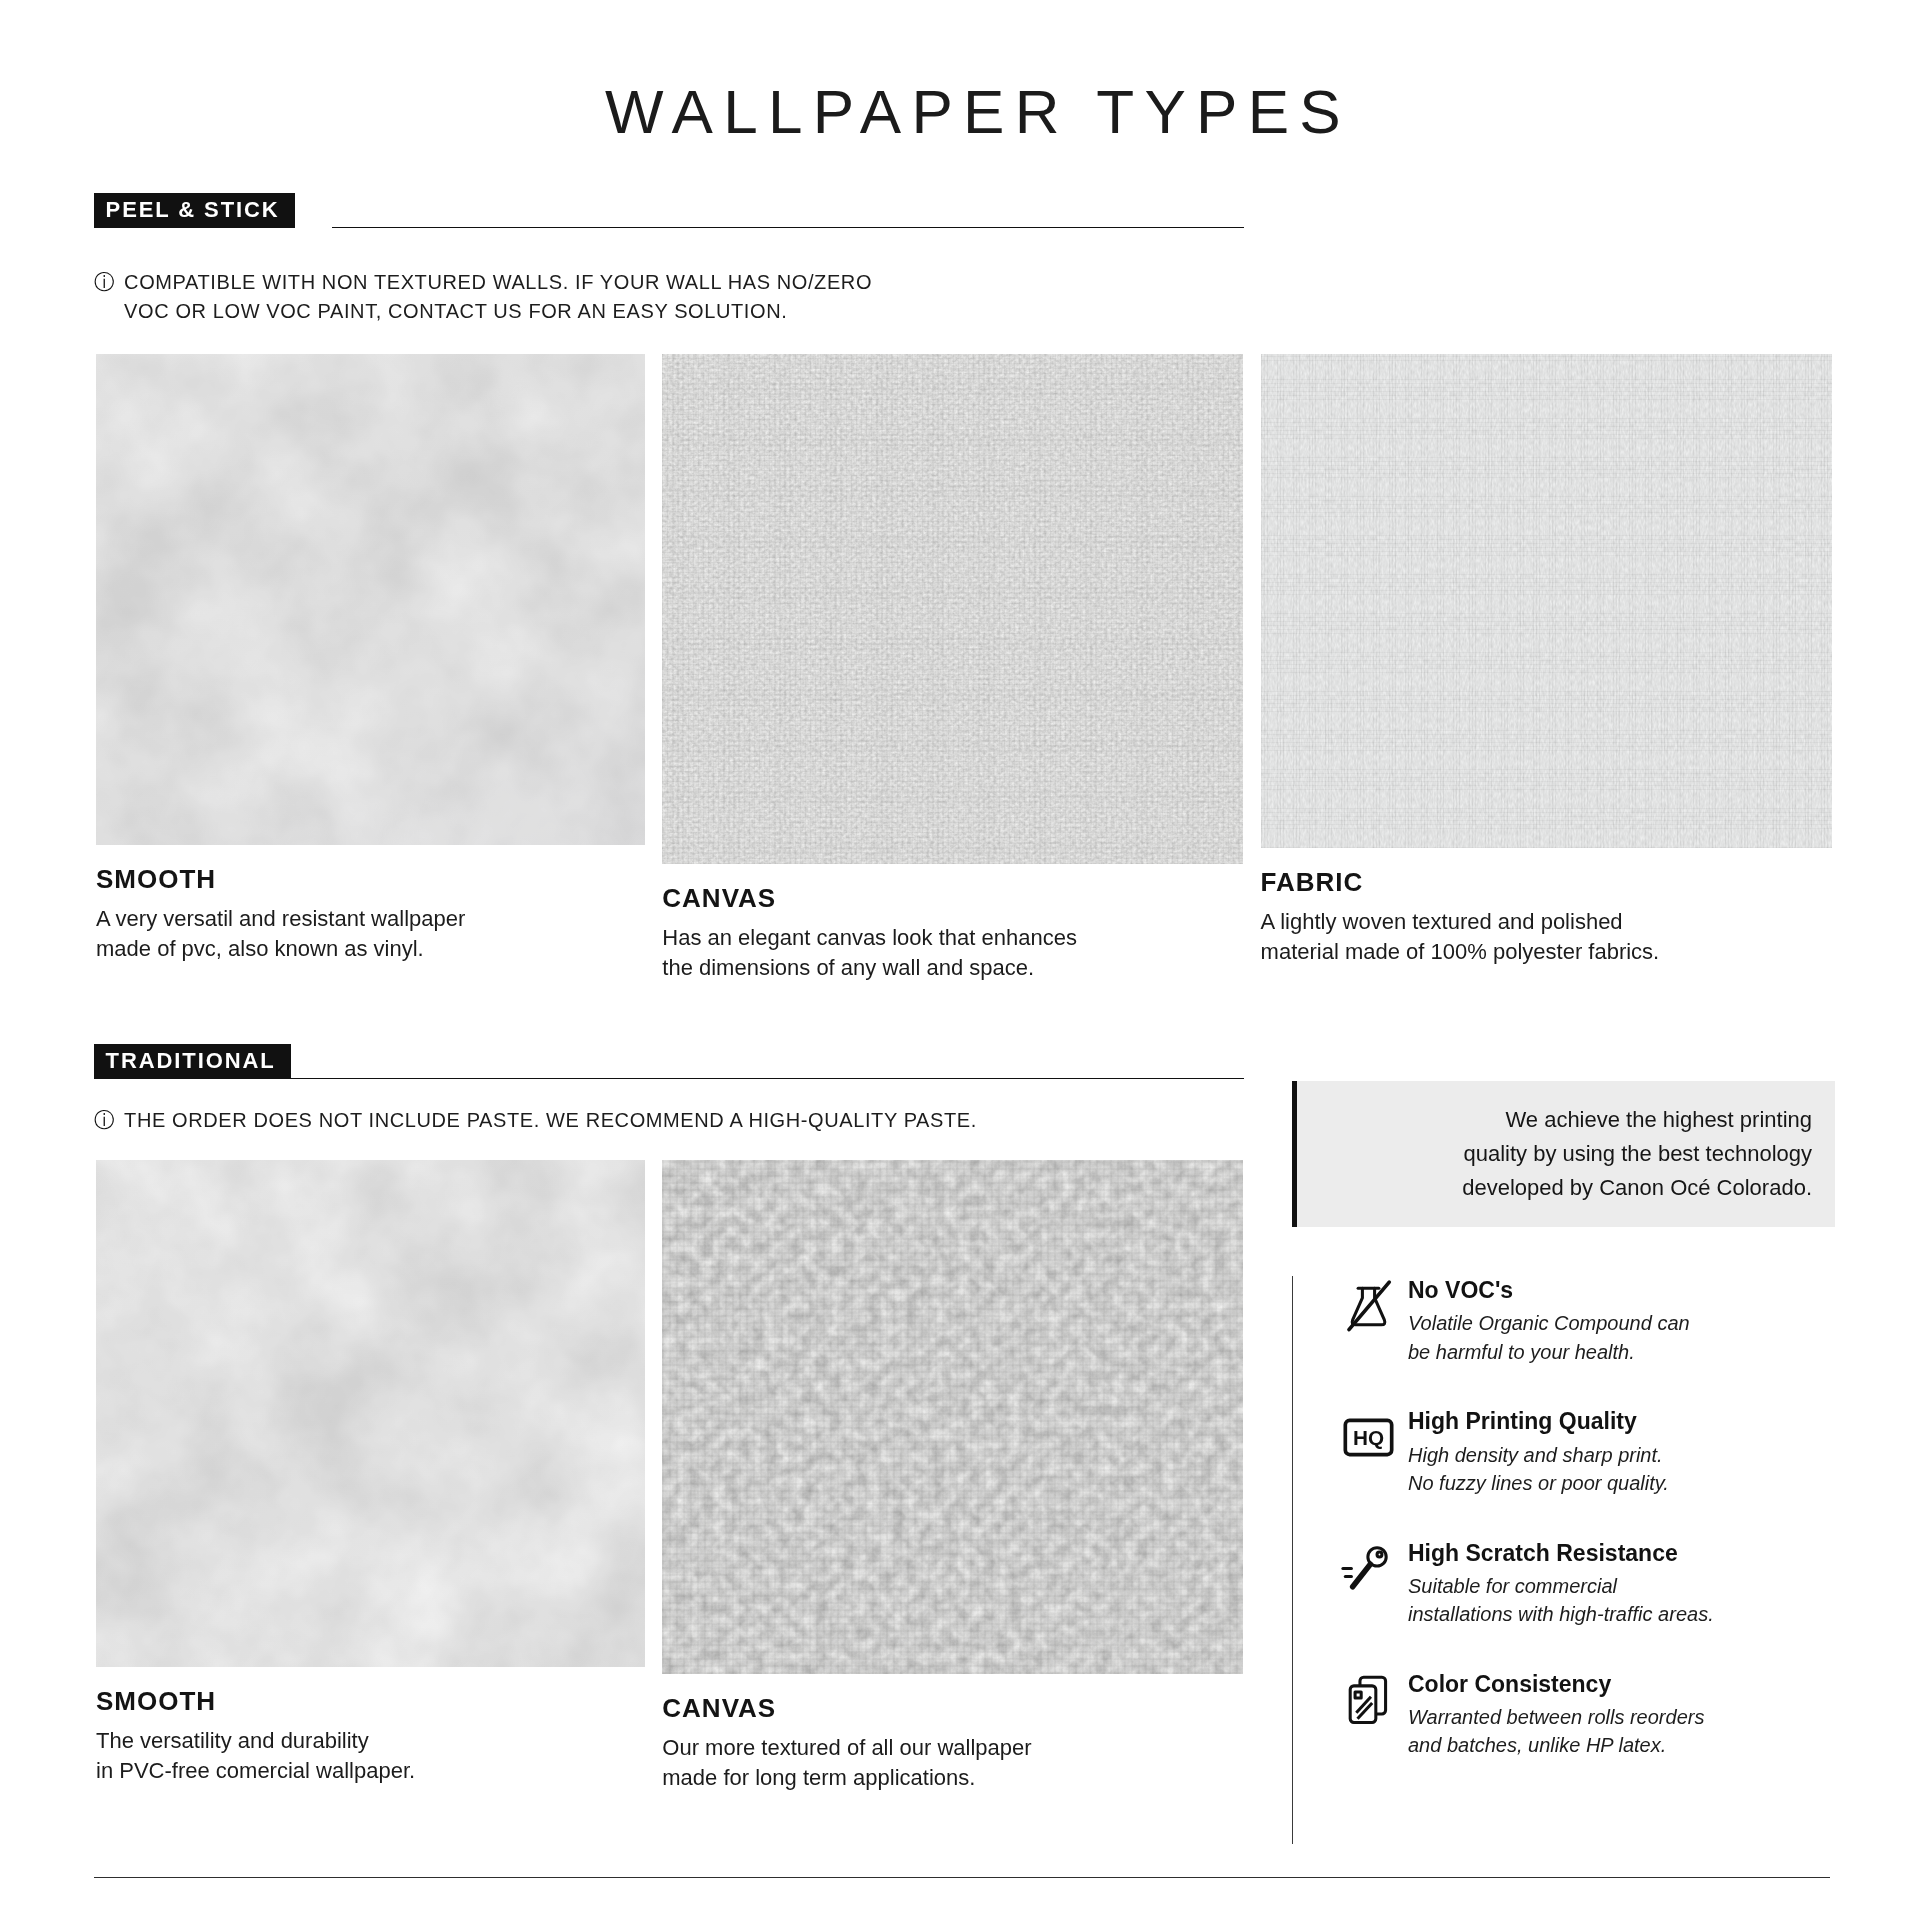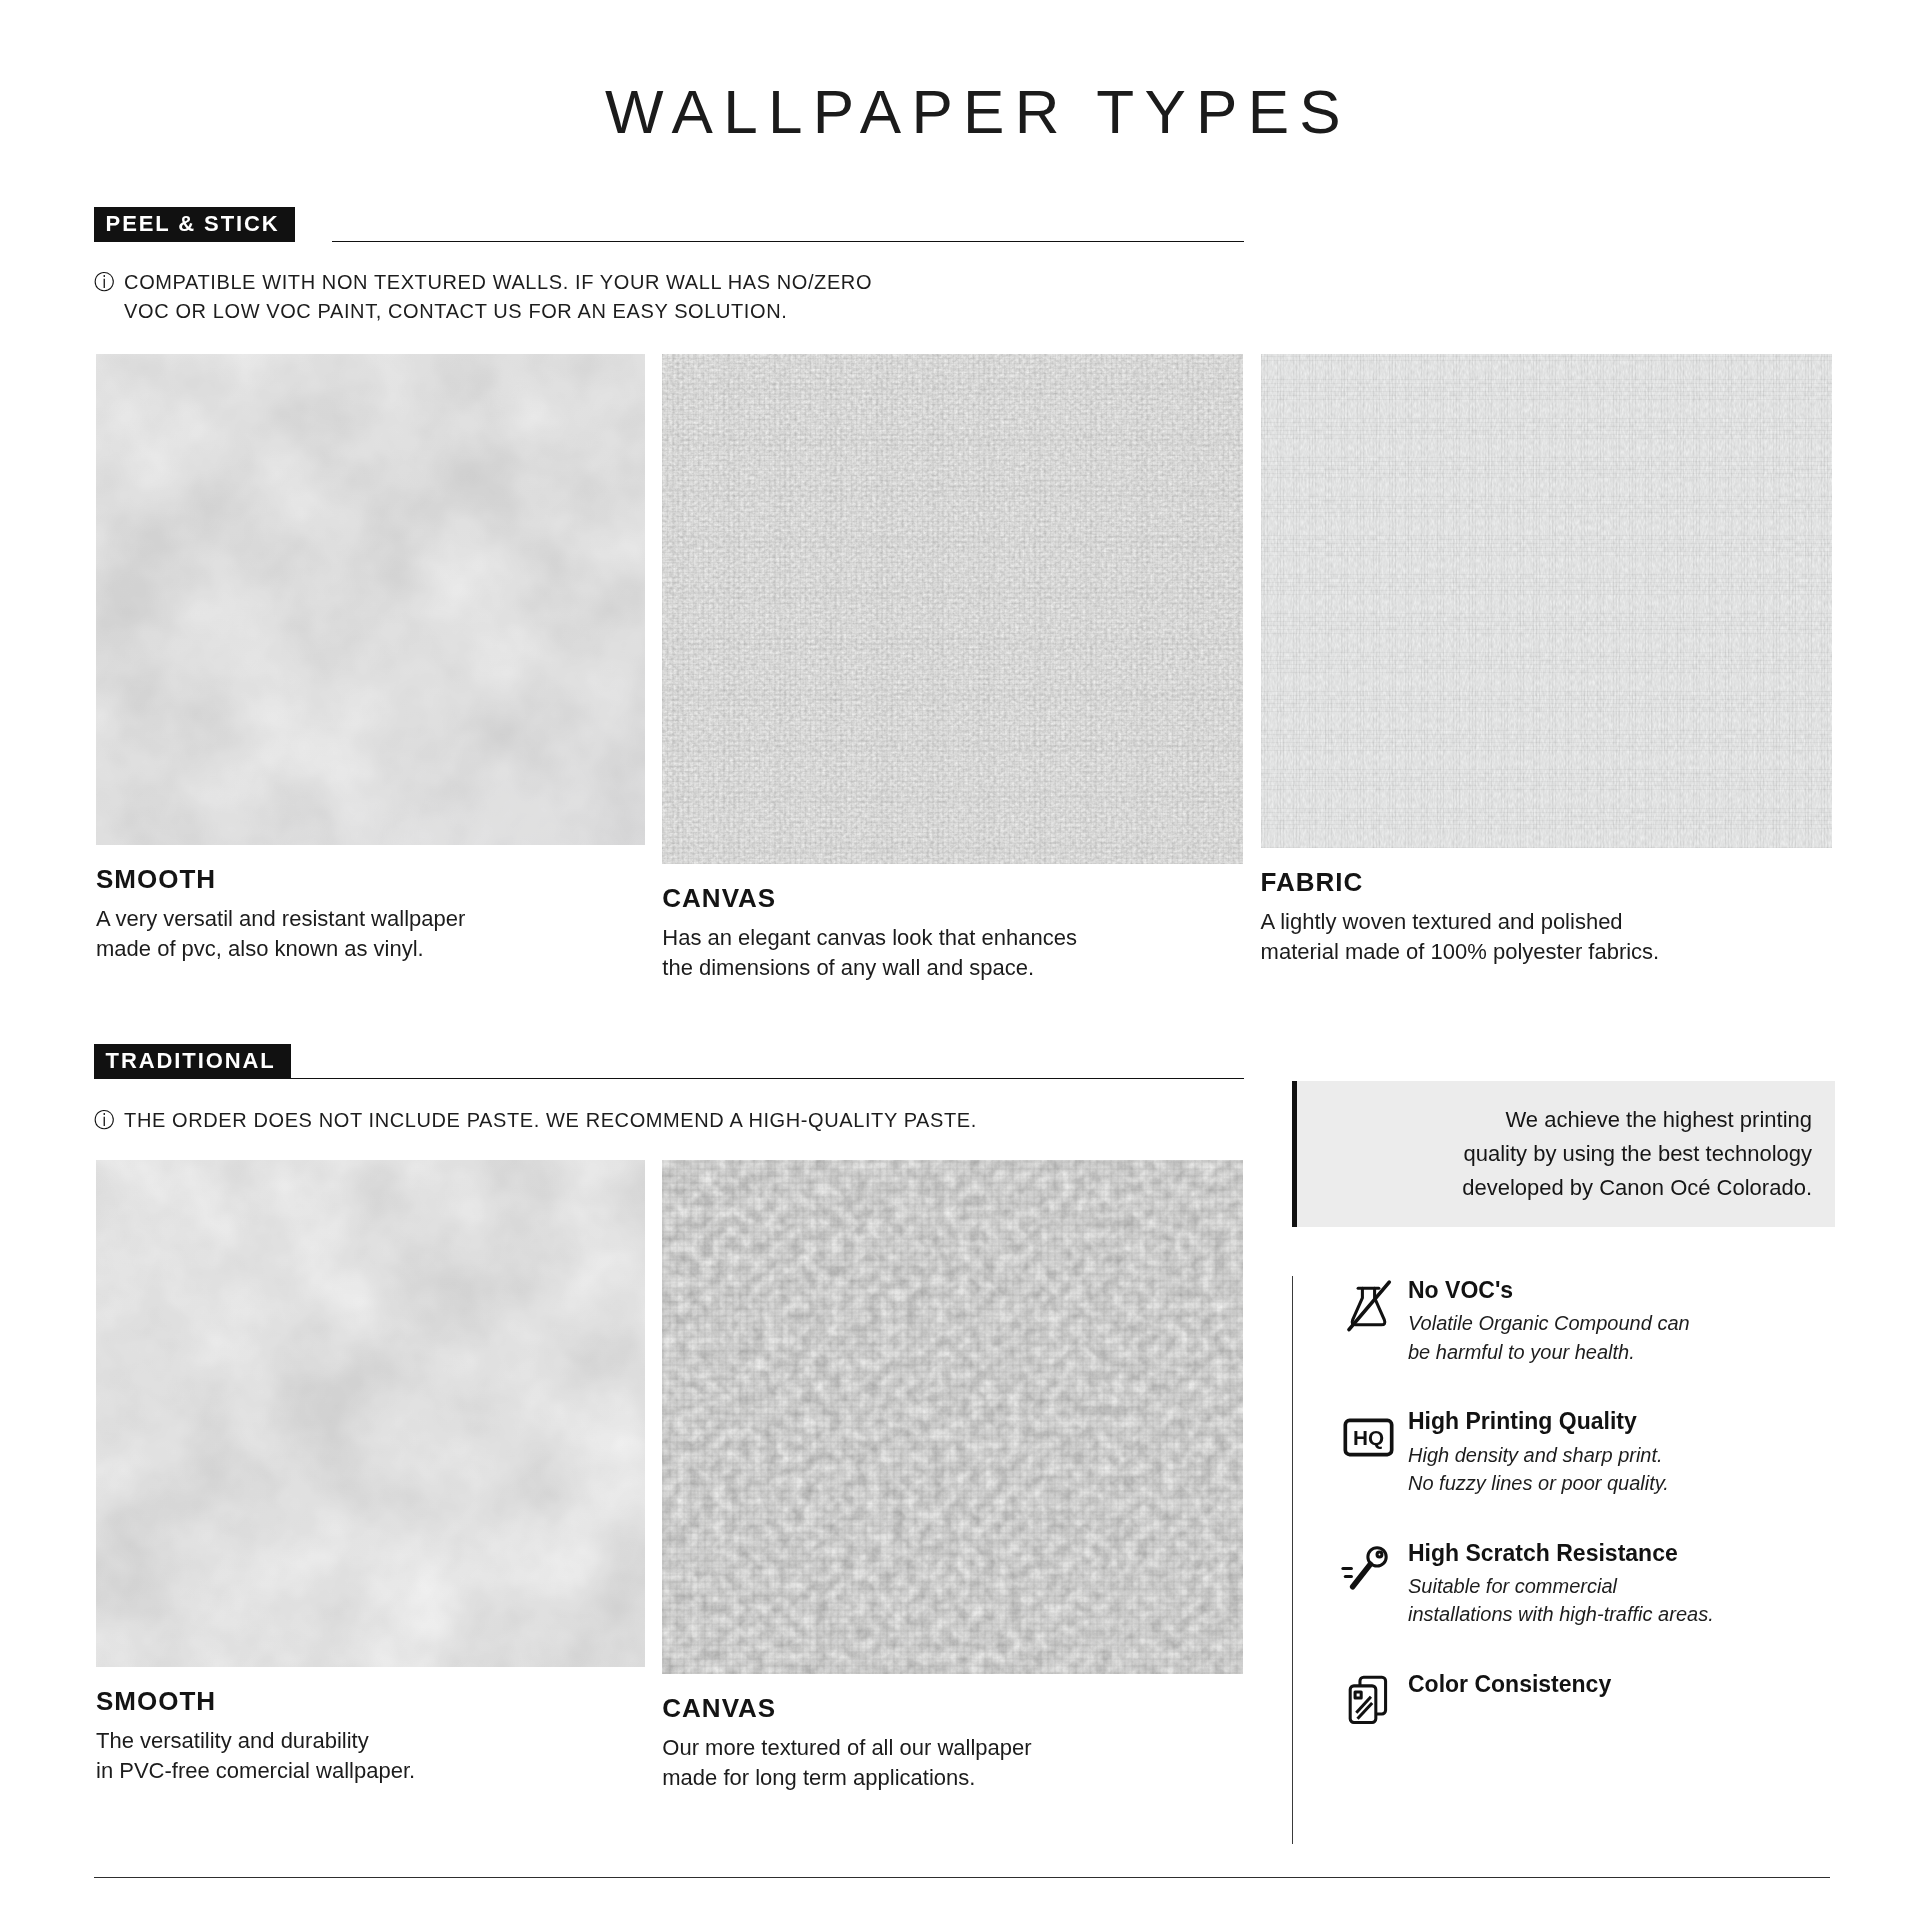--- a/index.html
+++ b/index.html
@@ -26,21 +26,21 @@
     display: flex; align-items: flex-end;
   }
   .section-tag {
     background: #111111; color: #ffffff;
     font-size: 22px; font-weight: 700; letter-spacing: 1.9px;
     padding: 6.4px 15.4px 6.4px 11.6px;
     line-height: 1;
   }
   .section-rule { flex: 1; border-bottom: 1.9px solid #111111; height: 0; }
 
-  #hdr-peel { top: 207px; gap: 37px; }
+  #hdr-peel { top: 193px; gap: 37px; }
   #hdr-trad { top: 1044px; }
 
   
   .note {
     position: absolute; left: 94px;
     display: flex; align-items: flex-start; gap: 9px;
     font-size: 20px; letter-spacing: 0.6px; color: #1d1d1d;
   }
   #note-peel { top: 268px; }
   #note-trad { top: 1106px; }
@@ -296,19 +296,21 @@
       <svg viewBox="0 0 100 100" fill="none" stroke="#111" stroke-width="5" stroke-linejoin="round">
         <rect x="36" y="12" width="42" height="60" rx="6"></rect>
         <rect x="20" y="26" width="42" height="60" rx="6" fill="#ffffff"></rect>
         <rect x="28" y="36" width="10" height="10"></rect>
         <line x1="30" y1="70" x2="54" y2="44"></line>
         <line x1="32" y1="80" x2="56" y2="54"></line>
       </svg>
     </div>
     <div>
       <div class="feat-title">Color Consistency</div>
+      <div class="feat-desc">Warranted between rolls reorders
+and batches, unlike HP latex.</div>
     </div>
   </div>
 
 </div>
 
 <div class="bottom-rule"></div>
 
 
 </body></html>

